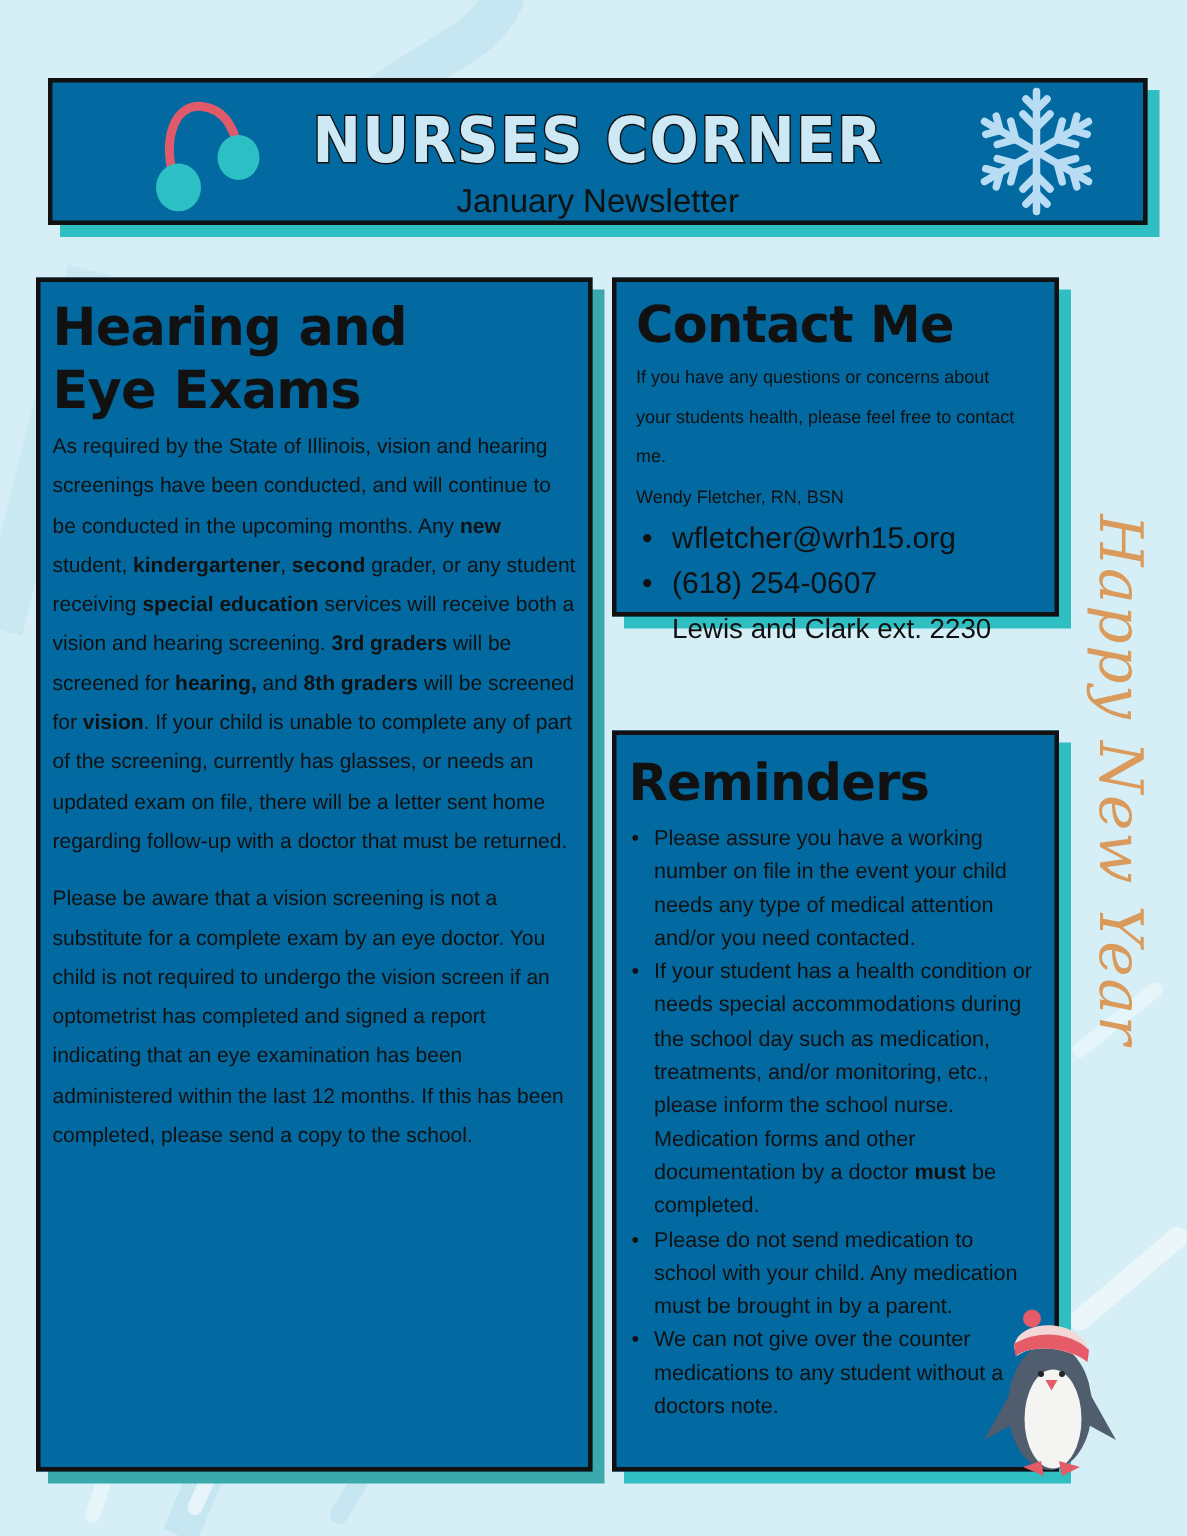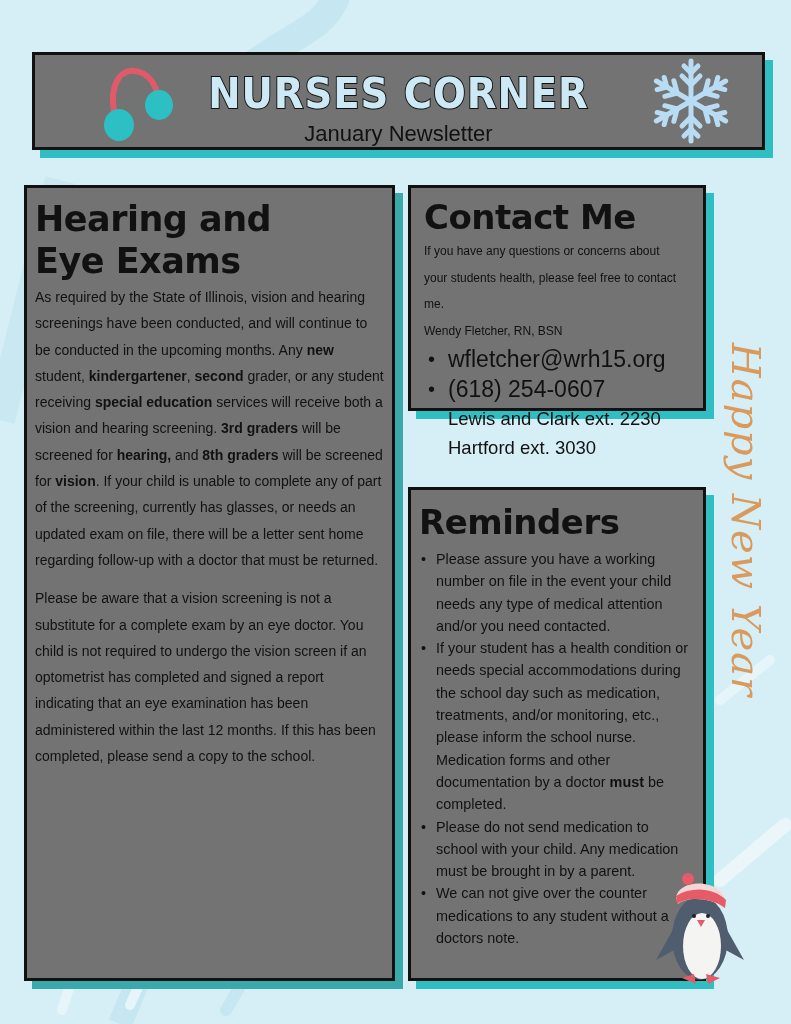--- a/index.html
+++ b/index.html
@@ -7,21 +7,21 @@
   body {
     background: #d6eff6;
     font-family: "DejaVu Sans", sans-serif;
     color: #111;
     position: relative;
   }
   .bg-deco { position: absolute; inset: 0; pointer-events: none; }
 
   .card {
     position: absolute;
-    background: #737373;
+    background: #0369a1;
     border: 3px solid #111;
     box-shadow: 8px 8px 0 #2fbfc3;
   }
   .card.teal-dark { box-shadow: 8px 8px 0 #3aa9ab; }
 
   
   #header { left: 32px; top: 52px; width: 733px; height: 98px; }
   #header .title {
     position: absolute; left: 0; right: 0; top: 14px;
     text-align: center;
@@ -68,21 +68,21 @@
   #contact { left: 408px; top: 185px; width: 298px; height: 226px; padding: 8px 22px 0 13px; }
   #contact .card-title { font-size: 34px; line-height: 42px; }
   #contact .body {
     font-family: "Liberation Sans", sans-serif;
     font-size: 12px;
     line-height: 26.5px;
   }
   #contact ul { list-style: none; margin-top: 0; }
   #contact li {
     font-family: "Liberation Sans", sans-serif;
-    font-size: 23px;
+    font-size: 20px;
     line-height: 30px;
     padding-left: 24px;
     position: relative;
   }
   #contact li.bullet::before {
     content: "•"; position: absolute; left: 4px; top: 0; font-size: 20px;
   }
   #contact li.sub { font-size: 18.5px; line-height: 29px; }
 
   
@@ -168,21 +168,20 @@
 </div>
 
 <div id="contact" class="card">
   <div class="card-title">Contact Me</div>
   <div class="body">If you have any questions or concerns about your students health, please feel free to contact me.</div>
   <div class="body">Wendy Fletcher, RN, BSN</div>
   <ul>
     <li class="bullet">wfletcher@wrh15.org</li>
     <li class="bullet">(618) 254-0607</li>
     <li class="sub">Lewis and Clark ext. 2230</li>
-    <li class="sub">Hartford ext. 3030</li>
   </ul>
 </div>
 
 <div id="reminders" class="card">
   <div class="card-title">Reminders</div>
   <ul id="reminders-list">
       <li><span> Please assure you have a working number on file in the event your child needs any type of medical attention and/or you need contacted.</span></li>
       <li><span>If your student has a health condition or needs special accommodations during the school day such as medication, treatments, and/or monitoring, etc., please inform the school nurse. Medication forms and other documentation by a doctor </span><b>must</b><span> be completed.</span></li>
       <li><span> Please do not send medication to school with your child. Any medication must be brought in by a parent.</span></li>
       <li><span>We can not give over the counter medications to any student without a doctors note.</span></li>

